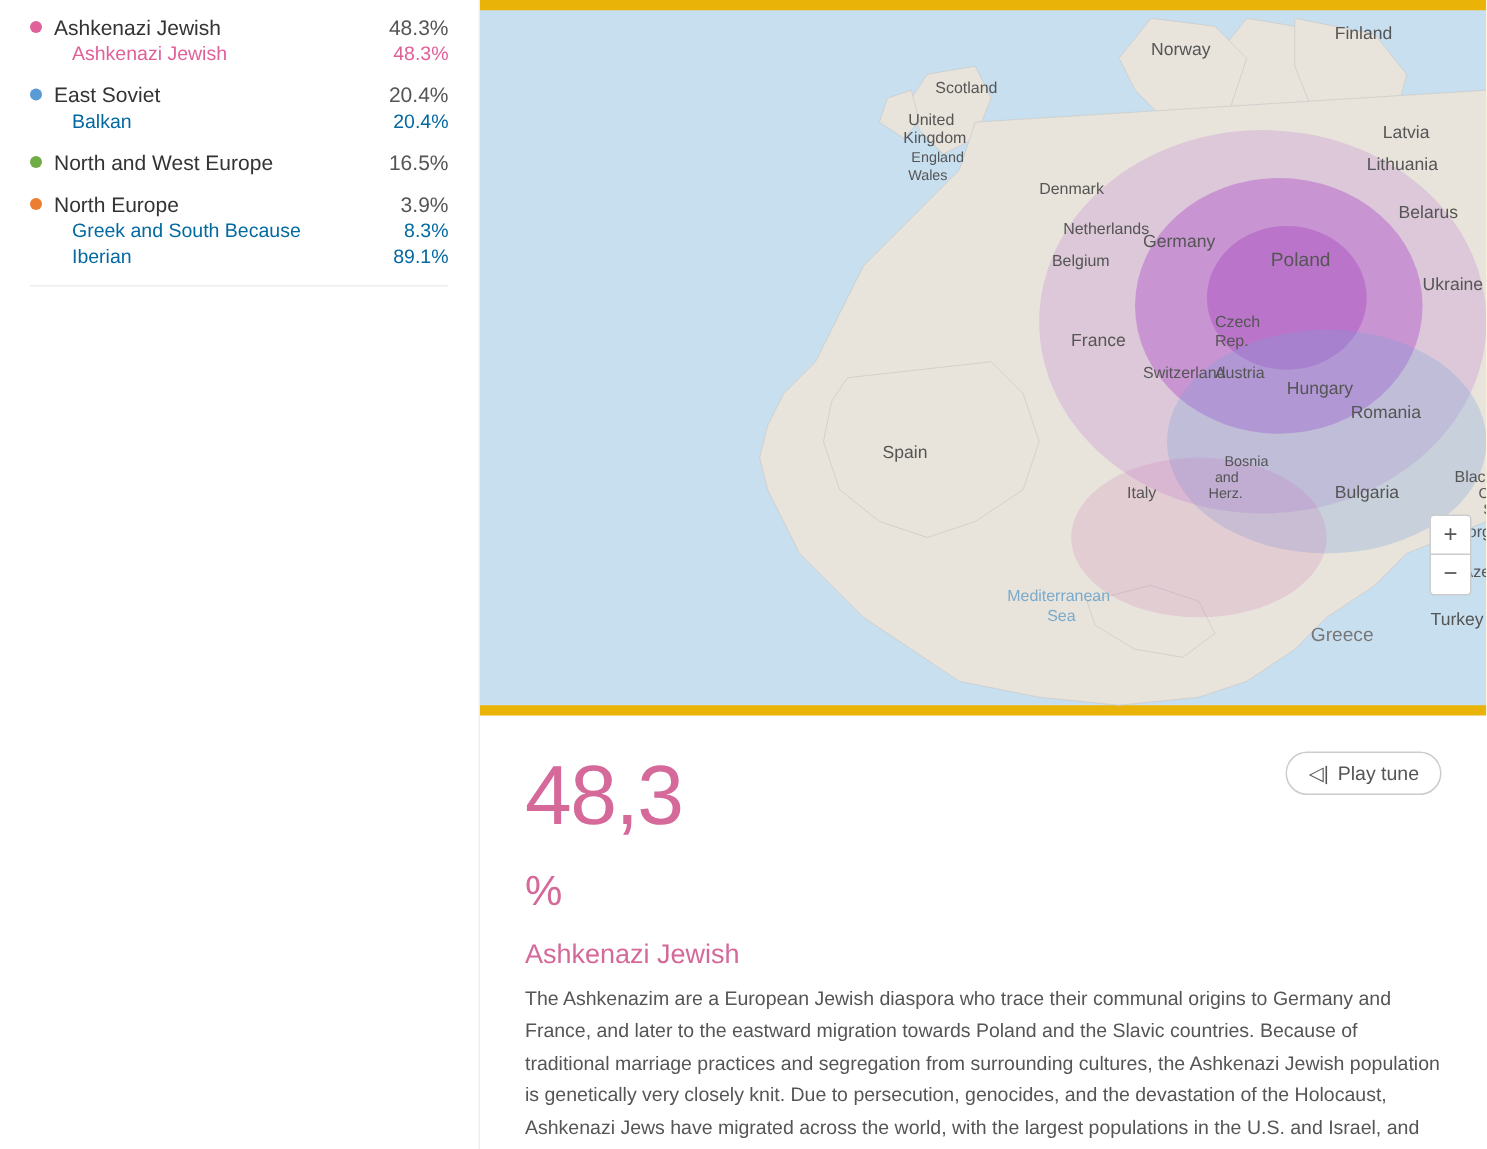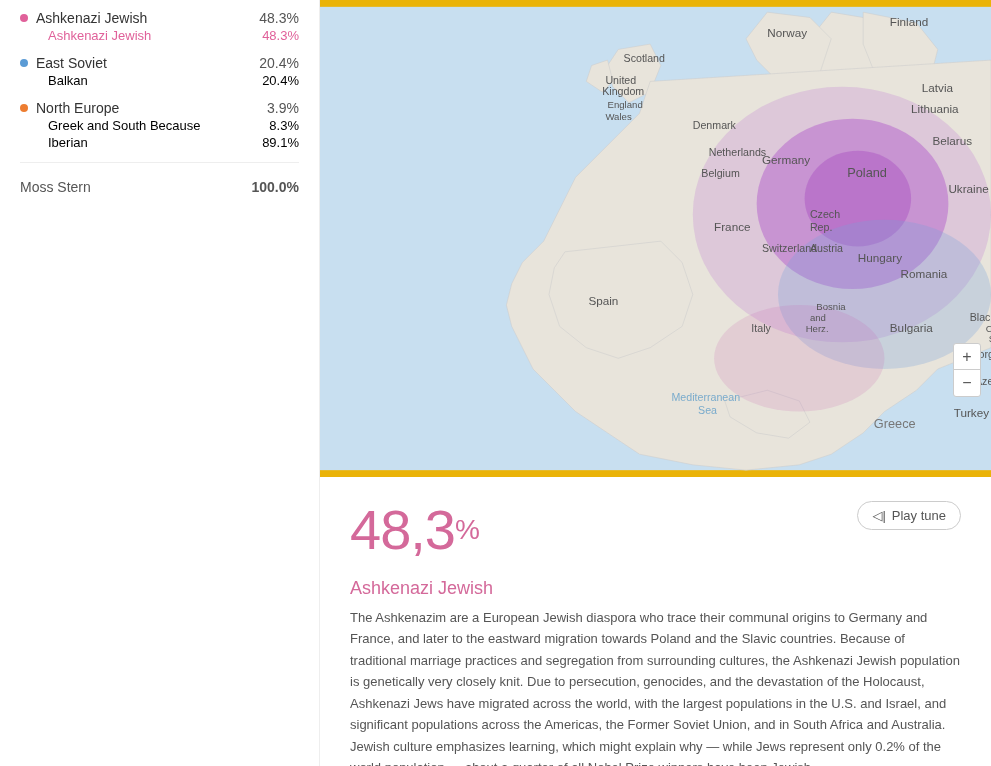--- a/index.html
+++ b/index.html
@@ -6,21 +6,21 @@
     body { font-family: -apple-system, BlinkMacSystemFont, 'Segoe UI', Arial, sans-serif; background: #fff; color: #333; font-size: 14px; display: flex; width: 991px; min-height: 766px; overflow: hidden; }
 
     
     .left-panel { width: 320px; min-width: 320px; padding: 10px 20px; border-right: 1px solid #eee; overflow-y: auto; }
 
     .ancestry-group { margin-bottom: 12px; }
     .ancestry-main-row { display: flex; align-items: center; justify-content: space-between; margin-bottom: 2px; }
     .ancestry-main-label { display: flex; align-items: center; gap: 8px; font-size: 14px; color: #333; }
     .dot { width: 8px; height: 8px; border-radius: 50%; background: #999; flex-shrink: 0; }
     .ancestry-main-pct { font-size: 14px; color: #555; }
-    .ancestry-sub { display: flex; justify-content: space-between; padding-left: 28px; color: #000000; font-size: 13px; margin-top: 2px; }
+    .ancestry-sub { display: flex; justify-content: space-between; padding-left: 28px; color: #0369a1; font-size: 13px; margin-top: 2px; }
     .ancestry-sub.highlight { color: #e0619a; }
     .ancestry-sub-label { }
     .ancestry-sub-pct { }
 
     .divider { border: none; border-top: 1px solid #eee; margin: 12px 0; }
 
     .total-row { display: flex; justify-content: space-between; align-items: center; font-size: 14px; color: #555; padding-top: 4px; }
     .total-name { font-weight: 500; }
     .total-pct { font-weight: 600; }
 
@@ -32,21 +32,21 @@
     .land { fill: #e8e4db; stroke: #ccc; stroke-width: 0.5; }
 
     
     .map-controls { position: absolute; right: 10px; bottom: 80px; display: flex; flex-direction: column; background: white; border: 1px solid #ccc; border-radius: 3px; }
     .map-btn { width: 26px; height: 26px; display: flex; align-items: center; justify-content: center; cursor: pointer; font-size: 16px; color: #555; border: none; background: transparent; line-height: 1; }
     .map-btn:first-child { border-bottom: 1px solid #ccc; }
 
     
     .content-area { padding: 20px 30px; overflow-y: auto; }
 
-    .percentage-display { font-size: 56px; color: #d4699a; font-weight: 300; letter-spacing: -1px; margin-bottom: 16px; display: flex; align-items: center; gap: 0; }
+    .percentage-display { font-size: 56px; color: #d4699a; font-weight: 300; letter-spacing: -1px; margin-bottom: 16px; display: flex; align-items: flex-start; gap: 16px; flex-direction: column; }
     .pct-sub { font-size: 28px; }
 
     .play-tune-btn { float: right; border: 1px solid #ccc; border-radius: 20px; padding: 6px 14px; font-size: 13px; color: #555; cursor: pointer; background: #fff; display: flex; align-items: center; gap: 6px; margin-top: 4px; }
 
     .section-title { font-size: 18px; color: #d4699a; margin-bottom: 8px; font-weight: 400; }
 
     .description { font-size: 13px; line-height: 1.65; color: #555; margin-bottom: 26px; }
 
     .sub-section-title { font-size: 16px; color: #d4699a; font-weight: 400; }
 
@@ -77,44 +77,47 @@
             <span>East Soviet</span>
           </div>
           <span class="ancestry-main-pct">20.4%</span>
         </div>
         <div class="ancestry-sub">
           <span class="ancestry-sub-label">Balkan</span>
           <span class="ancestry-sub-pct">20.4%</span>
         </div>
       </div>
       <div class="ancestry-group">
+        <div class="ancestry-main-row">
+          <div class="ancestry-main-label">
+            <span class="dot" style="background: rgb(112, 173, 71);"></span>
+            <span>North and West Europe</span>
+          </div>
+          <span class="ancestry-main-pct">16.5%</span>
+        </div>
       </div>
       <div class="ancestry-group">
         <div class="ancestry-main-row">
           <div class="ancestry-main-label">
             <span class="dot" style="background: rgb(237, 125, 49);"></span>
             <span>North Europe</span>
           </div>
           <span class="ancestry-main-pct">3.9%</span>
         </div>
         <div class="ancestry-sub">
           <span class="ancestry-sub-label">Greek and South Because</span>
           <span class="ancestry-sub-pct">8.3%</span>
         </div>
         <div class="ancestry-sub">
           <span class="ancestry-sub-label">Iberian</span>
           <span class="ancestry-sub-pct">89.1%</span>
         </div>
       </div>
     </div>
   <hr class="divider">
-  <div class="total-row">
-    <span class="total-name">Moss Stern</span>
-    <span class="total-pct">100.0%</span>
-  </div>
 </div>
 
 <div class="right-panel">
   <div class="map-container">
 
     <svg viewBox="0 0 630 435" width="100%" height="100%" xmlns="http://www.w3.org/2000/svg" style="position:absolute;inset:0;">
 
       <rect width="630" height="435" fill="#c8dff0"></rect>
 
       <path class="land" d="M480 5 L510 10 L530 30 L520 60 L540 90 L530 130 L510 150 L490 140 L480 110 L460 90 L450 60 L460 30 Z" fill="#e8e4db" stroke="#ccc" stroke-width="0.5"></path>

